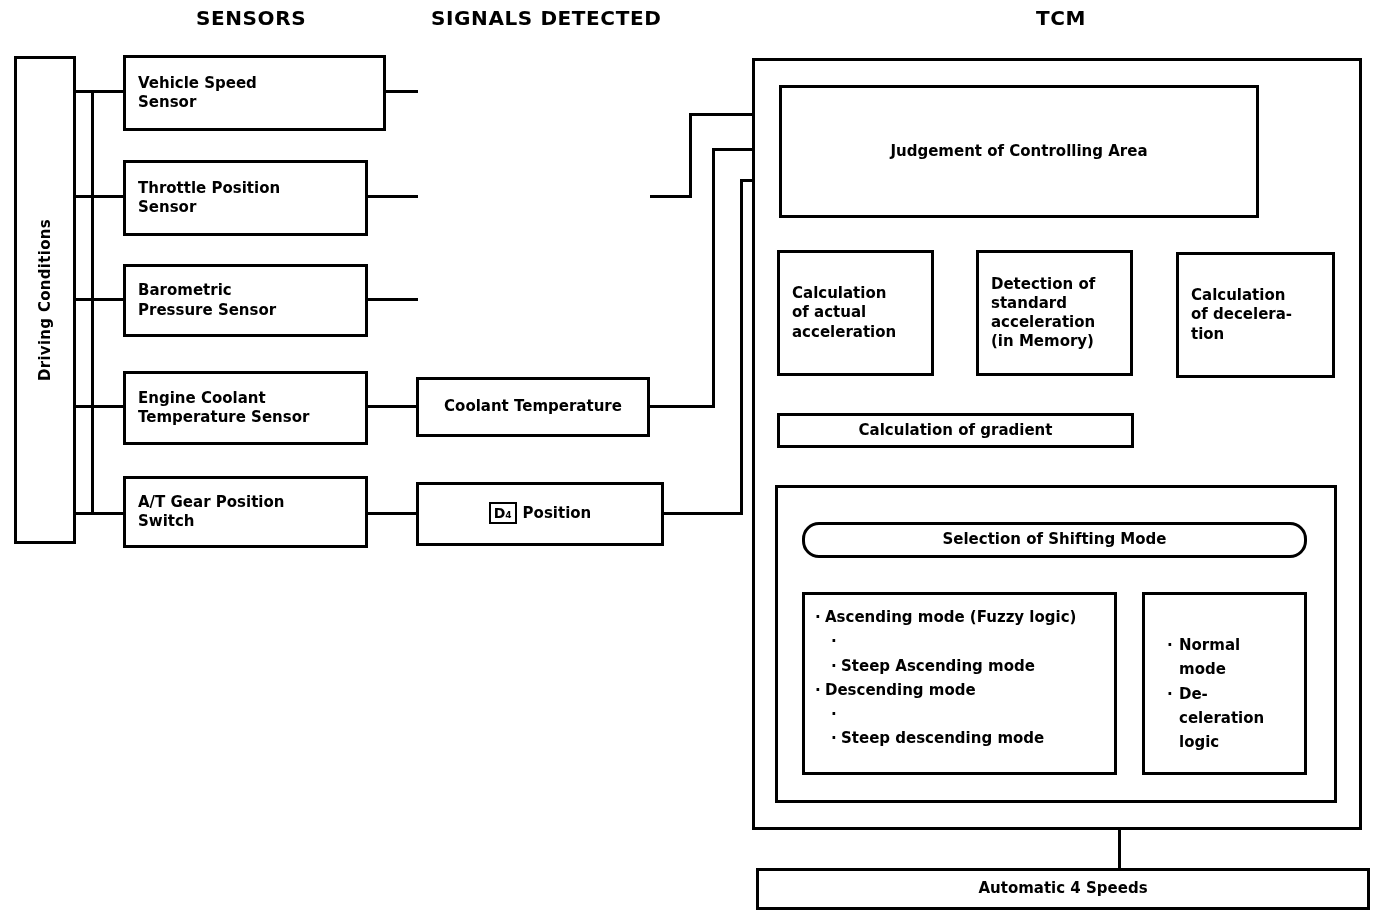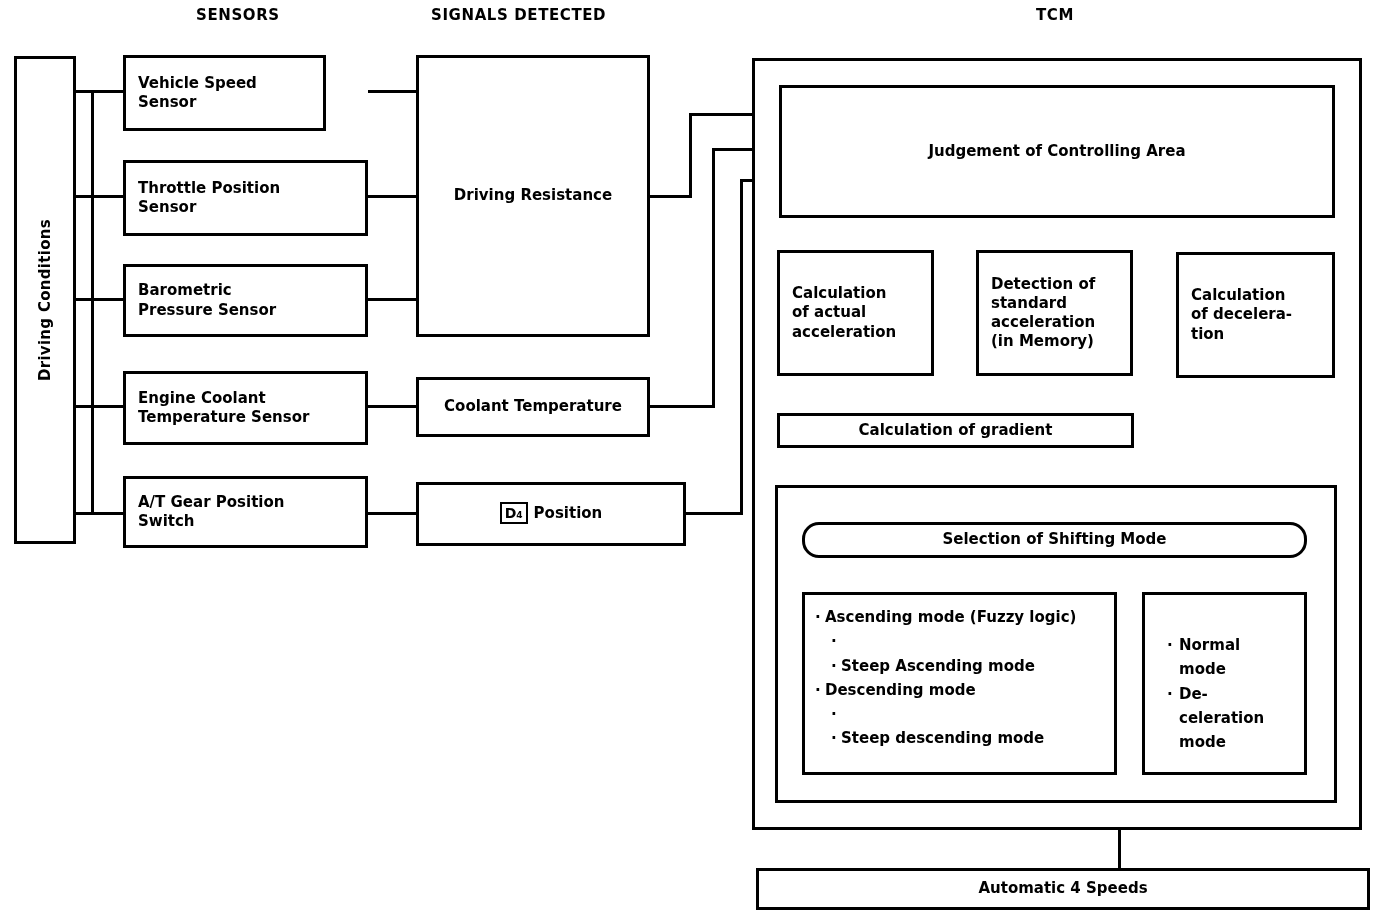--- a/index.html
+++ b/index.html
@@ -11,21 +11,21 @@
     position: relative;
     width: 1376px;
     height: 918px;
     background: #ffffff;
     font-family: "DejaVu Sans", "Liberation Sans", sans-serif;
     overflow: hidden;
   }
   .hdr {
     position: absolute;
     font-weight: bold;
-    font-size: 15px;
+    font-size: 20px;
     letter-spacing: 0.6px;
     color: #000;
     white-space: nowrap;
   }
   .box {
     position: absolute;
     box-sizing: border-box;
     border: 3px solid #000;
     background: #fff;
     color: #000;
@@ -134,21 +134,21 @@
     <span>Driving Conditions</span>
   </div>
 
   <div class="ln h" style="left:76px; top:90px; width:49px;"></div>
   <div class="ln h" style="left:76px; top:195px; width:49px;"></div>
   <div class="ln h" style="left:76px; top:298px; width:49px;"></div>
   <div class="ln h" style="left:76px; top:405px; width:49px;"></div>
   <div class="ln h" style="left:76px; top:512px; width:49px;"></div>
   <div class="ln v" style="left:91px; top:90px; height:425px;"></div>
 
-  <div class="box lefttext" style="left:123px; top:55px; width:203px; height:76px;">
+  <div class="box lefttext" style="left:123px; top:55px; width:263px; height:76px;">
     <span style="white-space:pre-line">Vehicle Speed
 Sensor</span>
   </div>
   <div class="box lefttext" style="left:123px; top:160px; width:245px; height:76px;">
     <span style="white-space:pre-line">Throttle Position
 Sensor</span>
   </div>
   <div class="box lefttext" style="left:123px; top:264px; width:245px; height:73px;">
     <span style="white-space:pre-line">Barometric
 Pressure Sensor</span>
@@ -161,46 +161,43 @@
     <span style="white-space:pre-line">Engine Coolant
 Temperature Sensor</span>
   </div>
 
   <div class="ln h" style="left:368px; top:90px; width:50px;"></div>
   <div class="ln h" style="left:368px; top:195px; width:50px;"></div>
   <div class="ln h" style="left:368px; top:298px; width:50px;"></div>
   <div class="ln h" style="left:368px; top:405px; width:50px;"></div>
   <div class="ln h" style="left:368px; top:512px; width:50px;"></div>
 
-  <div class="box" style="left:416px; top:55px; width:234px; height:282px;">
-    <span>Driving Resistance</span>
-  </div>
   <div class="box" style="left:416px; top:377px; width:234px; height:60px;">
     <span>Coolant Temperature</span>
   </div>
-  <div class="box" style="left:416px; top:482px; width:270px; height:64px;">
+  <div class="box" style="left:416px; top:482px; width:248px; height:64px;">
     <span class="d4"><span>D</span><sub>4</sub></span>
     <span>Position</span>
   </div>
 
   <div class="ln h" style="left:650px; top:195px; width:42px;"></div>
   <div class="ln v" style="left:689px; top:113px; height:85px;"></div>
   <div class="ln h" style="left:689px; top:113px; width:93px;"></div>
 
   <div class="ln h" style="left:650px; top:405px; width:65px;"></div>
   <div class="ln v" style="left:712px; top:148px; height:260px;"></div>
   <div class="ln h" style="left:712px; top:148px; width:70px;"></div>
 
   <div class="ln h" style="left:650px; top:512px; width:93px;"></div>
   <div class="ln v" style="left:740px; top:179px; height:336px;"></div>
   <div class="ln h" style="left:740px; top:179px; width:42px;"></div>
 
   <div class="container" style="left:752px; top:58px; width:610px; height:772px;"></div>
 
-  <div class="box" style="left:779px; top:85px; width:556px; height:133px;align-items:center;">
+  <div class="box" style="left:779px; top:85px; width:480px; height:133px;align-items:center;">
     <span>Judgement of Controlling Area</span>
   </div>
 
   <div class="ln v" style="left:853px; top:218px; height:34px;"></div>
   <div class="ln v" style="left:1053px; top:218px; height:34px;"></div>
   <div class="ln v" style="left:1254px; top:218px; height:34px;"></div>
 
   <div class="box lefttext" style="left:777px; top:250px; width:157px; height:126px;">
     <span style="white-space:pre-line">Calculation
 of actual
@@ -267,21 +264,21 @@
   <div class="normalbox" style="left:1142px; top:592px; width:165px; height:183px;">
     <div class="row">
         <span class="bul">·</span>
         <span style="white-space:pre-line">Normal
 mode</span>
       </div>
     <div class="row">
         <span class="bul">·</span>
         <span style="white-space:pre-line">De-
 celeration
-mode</span>
+logic</span>
       </div>
   </div>
 
   <div class="ln v" style="left:1118px; top:803px; height:65px;"></div>
 
   <div class="box" style="left:748px; top:868px; width:614px; height:42px;margin-left:8px;">
     <span>Automatic 4 Speeds</span>
   </div>
 
 </div>

